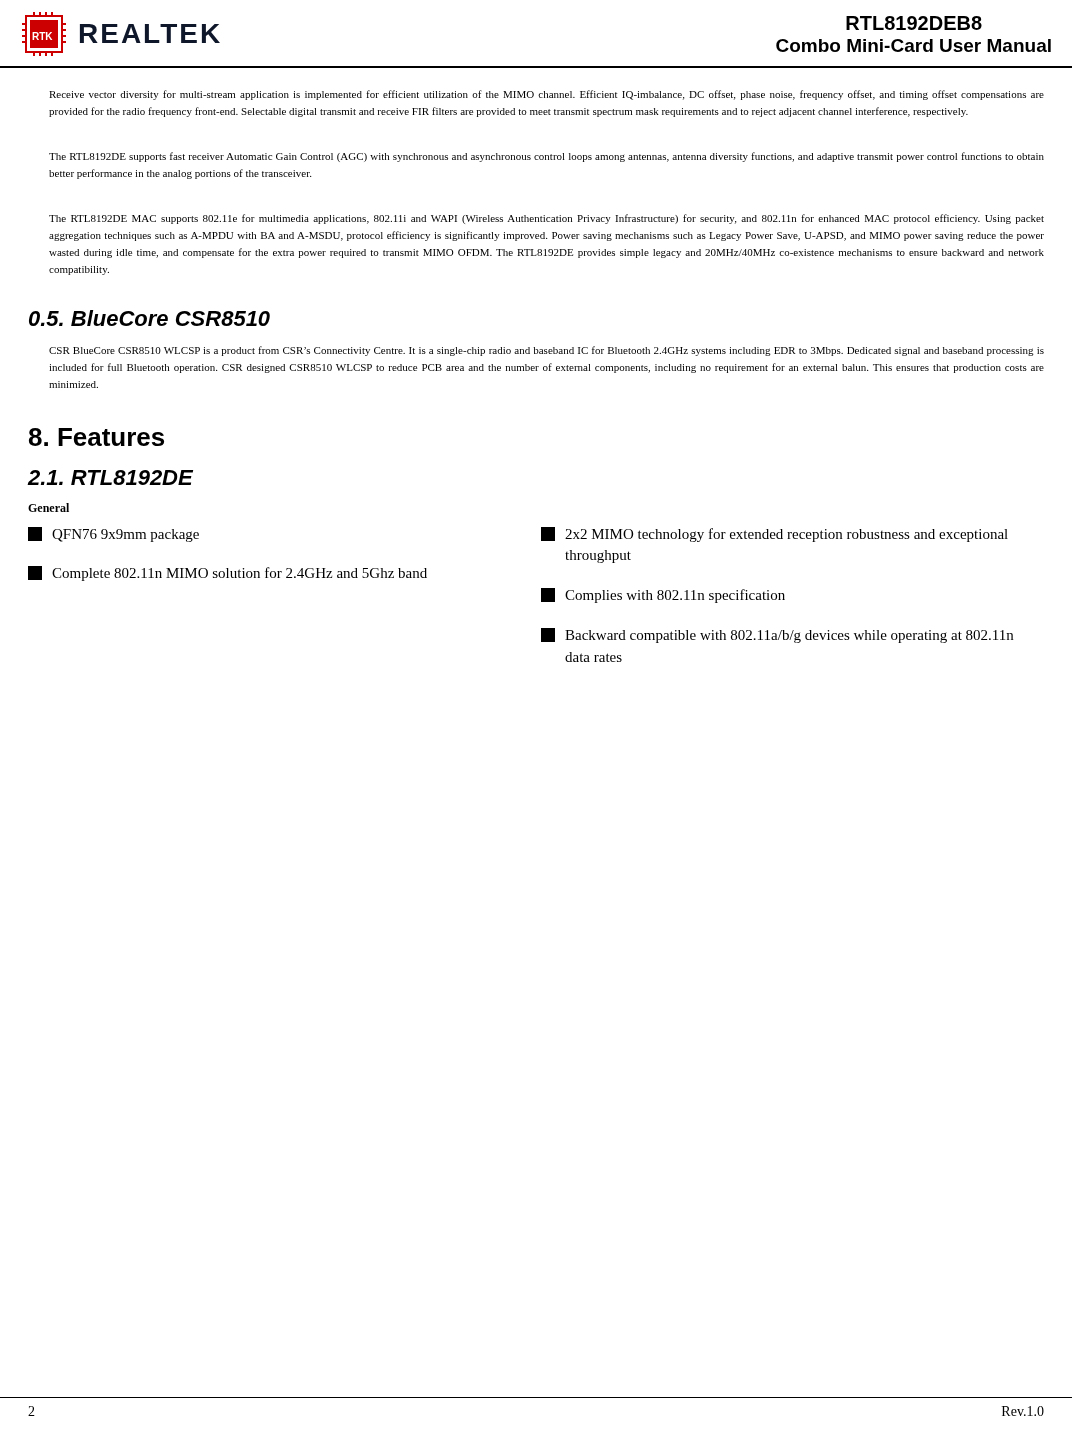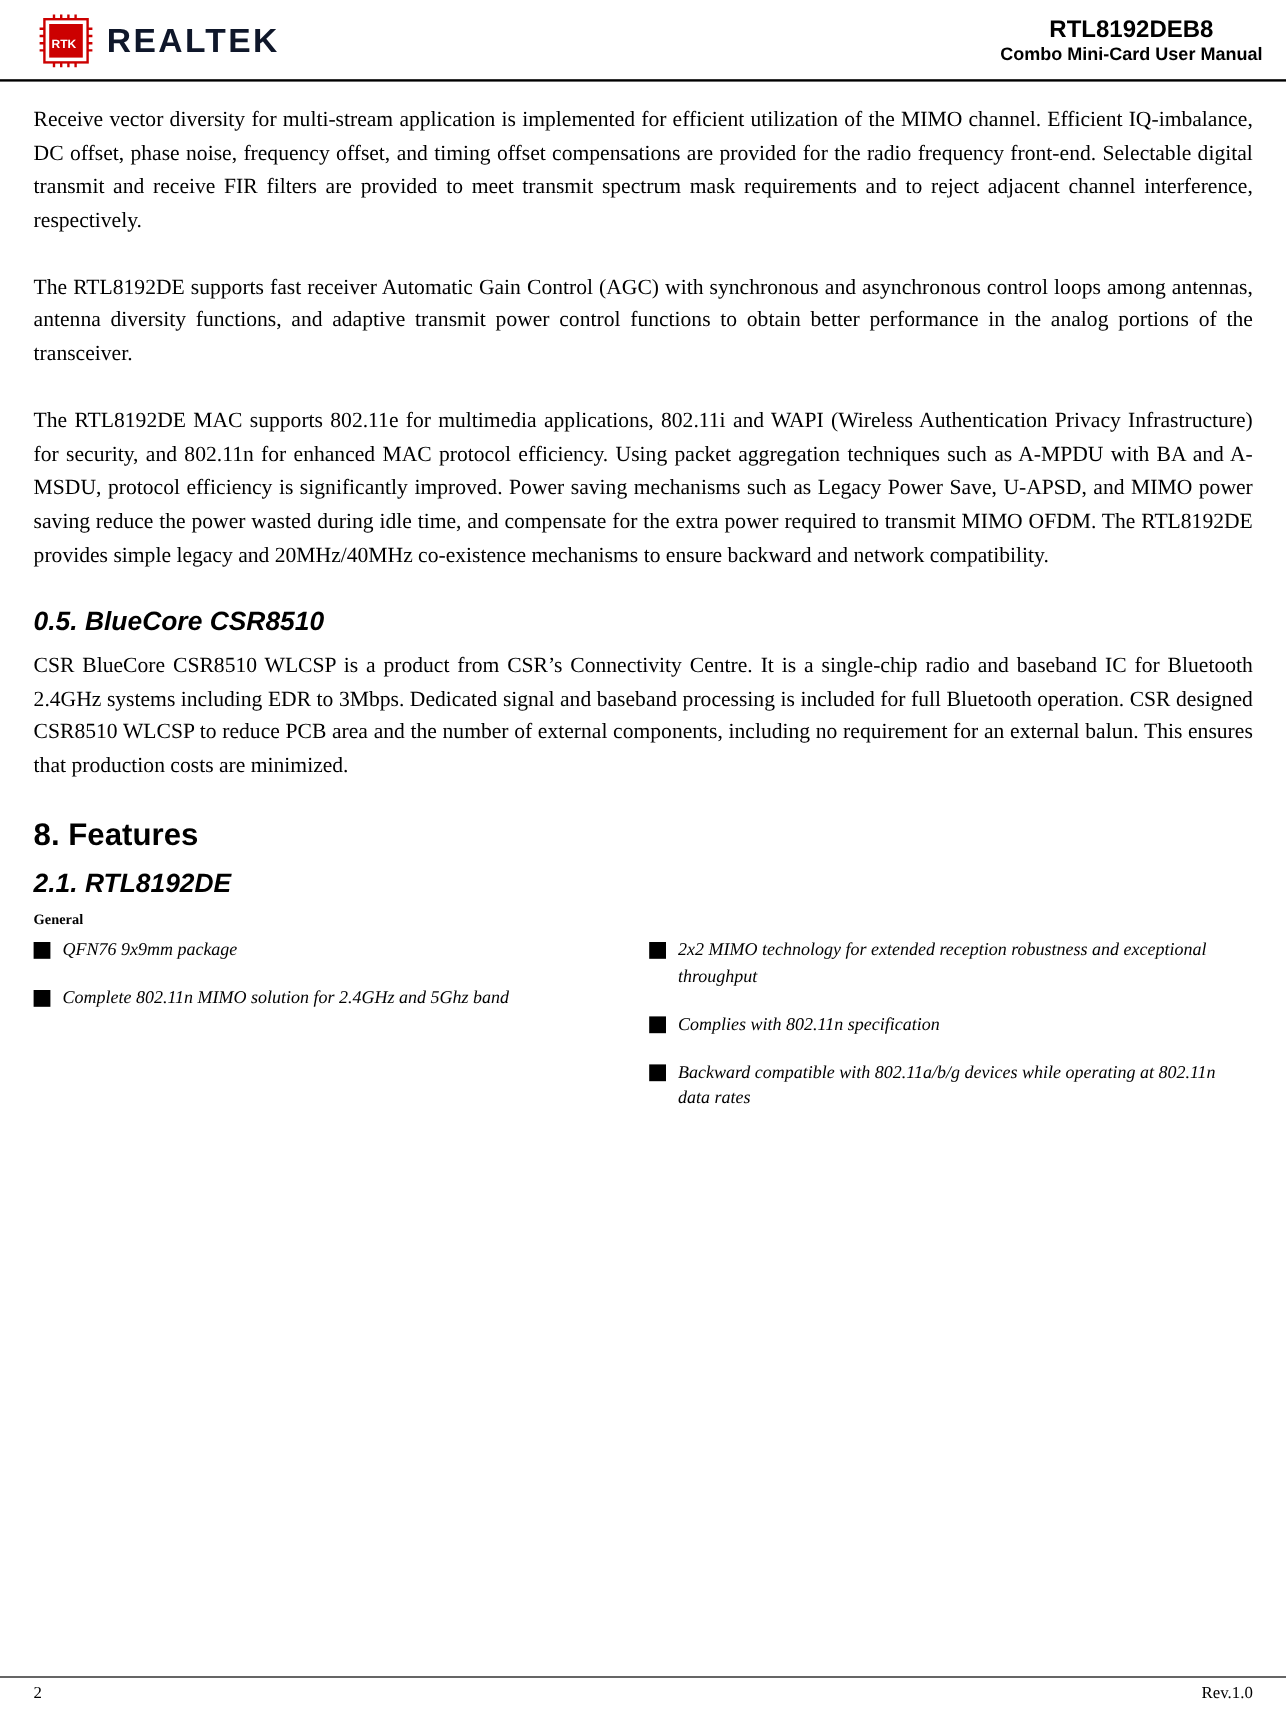--- a/index.html
+++ b/index.html
@@ -11,21 +11,21 @@
       font-size: 15px;
       color: #000;
       position: relative;
     }
 
     
     .header {
       display: flex;
       align-items: center;
       justify-content: space-between;
-      padding: 10px 20px 8px 31px;
+      padding: 10px 20px 8px 20px;
       border-bottom: 2px solid #000;
     }
     .header-logo {
       display: flex;
       align-items: center;
       gap: 10px;
     }
     .logo-icon {
       width: 48px;
       height: 48px;
@@ -39,35 +39,36 @@
     }
     .header-title {
       text-align: center;
     }
     .header-title .model {
       font-size: 20px;
       font-weight: bold;
       font-family: Arial, sans-serif;
     }
     .header-title .subtitle {
-      font-size: 15px;
+      font-size: 19px;
       font-weight: bold;
       font-family: Arial, sans-serif;
     }
 
     
     .content {
       padding: 18px 28px 60px 28px;
     }
 
     .para {
       text-align: justify;
       line-height: 1.55;
       margin-bottom: 14px;
-      font-size: 18px;
+      font-size: 11px;
+      margin-left: 21px;
     }
     .para-space {
       margin-bottom: 28px;
     }
 
     
     .section-heading {
       font-size: 26px;
       font-weight: bold;
       font-family: Arial, sans-serif;
@@ -79,21 +80,20 @@
       font-weight: bold;
       font-family: Arial, sans-serif;
       margin: 12px 0 10px 0;
     }
 
     
     .features-table {
       display: flex;
       gap: 0;
       margin-top: 8px;
-      font-style: italic;
     }
     .features-col {
       flex: 1;
       padding: 0 10px;
     }
     .features-col:first-child {
       padding-left: 0;
     }
     .feature-item {
       display: flex;

